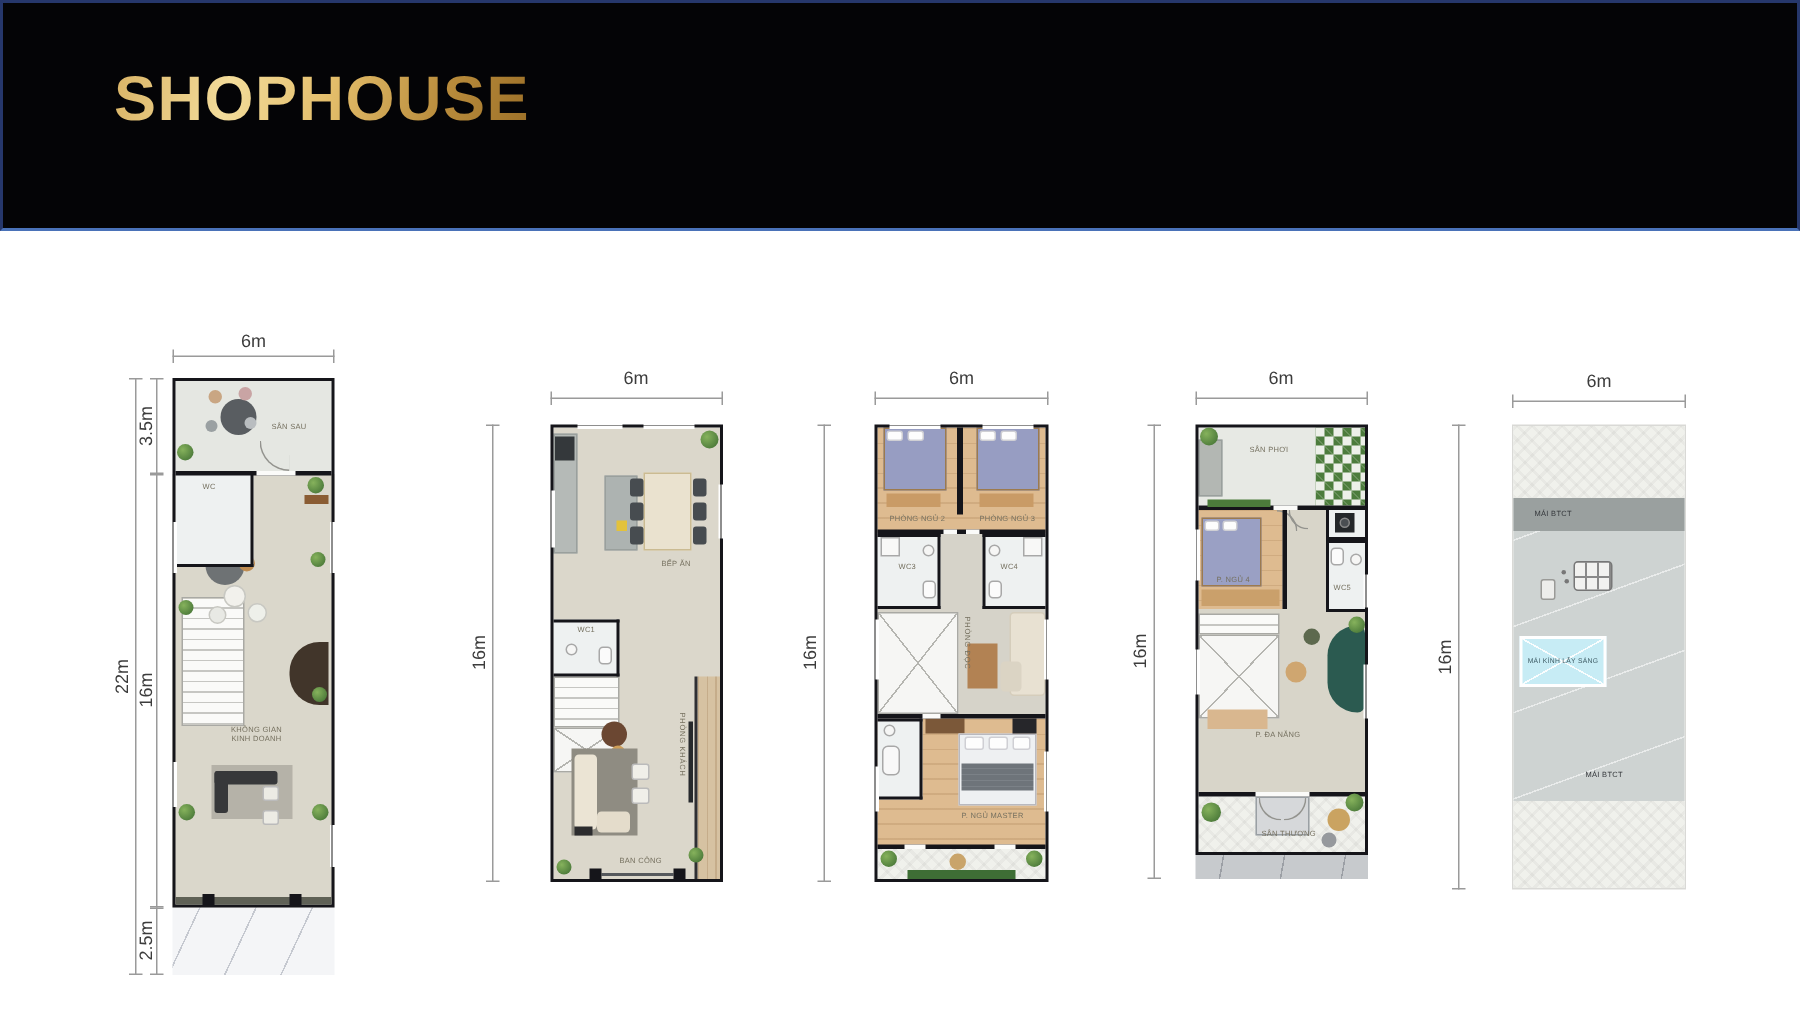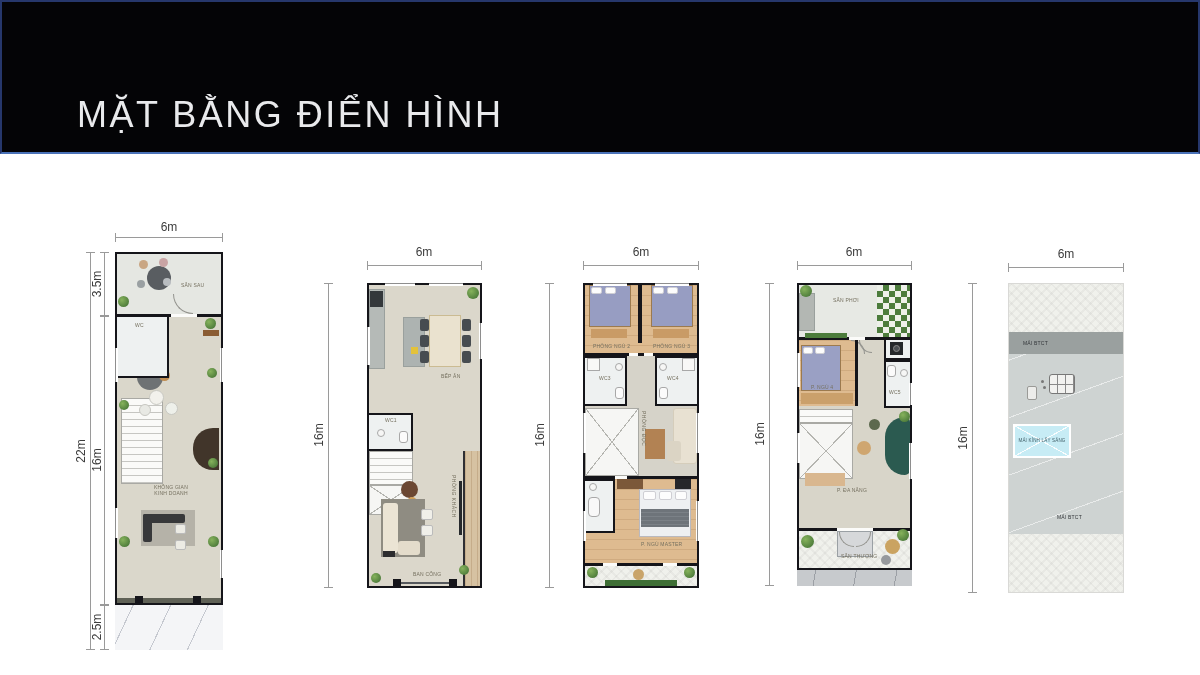--- a/index.html
+++ b/index.html
@@ -63,21 +63,21 @@
       display:flex;align-items:center;justify-content:center;text-align:center;
       background-image:linear-gradient(to top right,transparent calc(50% - .5px),rgba(255,255,255,.9) calc(50% - .5px) calc(50% + .5px),transparent calc(50% + .5px)),
                        linear-gradient(to bottom right,transparent calc(50% - .5px),rgba(255,255,255,.9) calc(50% - .5px) calc(50% + .5px),transparent calc(50% + .5px))}
 </style>
 </head>
 <body>
 
 <div class="canvas">
 
   <div class="header">
-    <div class="subtitle">MẶT BẰNG ĐIỂN HÌNH</div>
+    <div class="title">SHOPHOUSE</div>
   </div>
 
   <div class="hnum" style="left:169px;top:227px">6m</div>
   <div class="dim-h" style="left:115px;top:237px;width:108px"></div>
   <div class="dim-v" style="left:90px;top:252px;height:398px"></div>
   <div class="vnum" style="left:81px;top:451px">22m</div>
   <div class="dim-v" style="left:104px;top:252px;height:64px"></div>
   <div class="vnum" style="left:97px;top:284px">3.5m</div>
   <div class="dim-v" style="left:104px;top:316px;height:289px"></div>
   <div class="vnum" style="left:97px;top:460px">16m</div>

